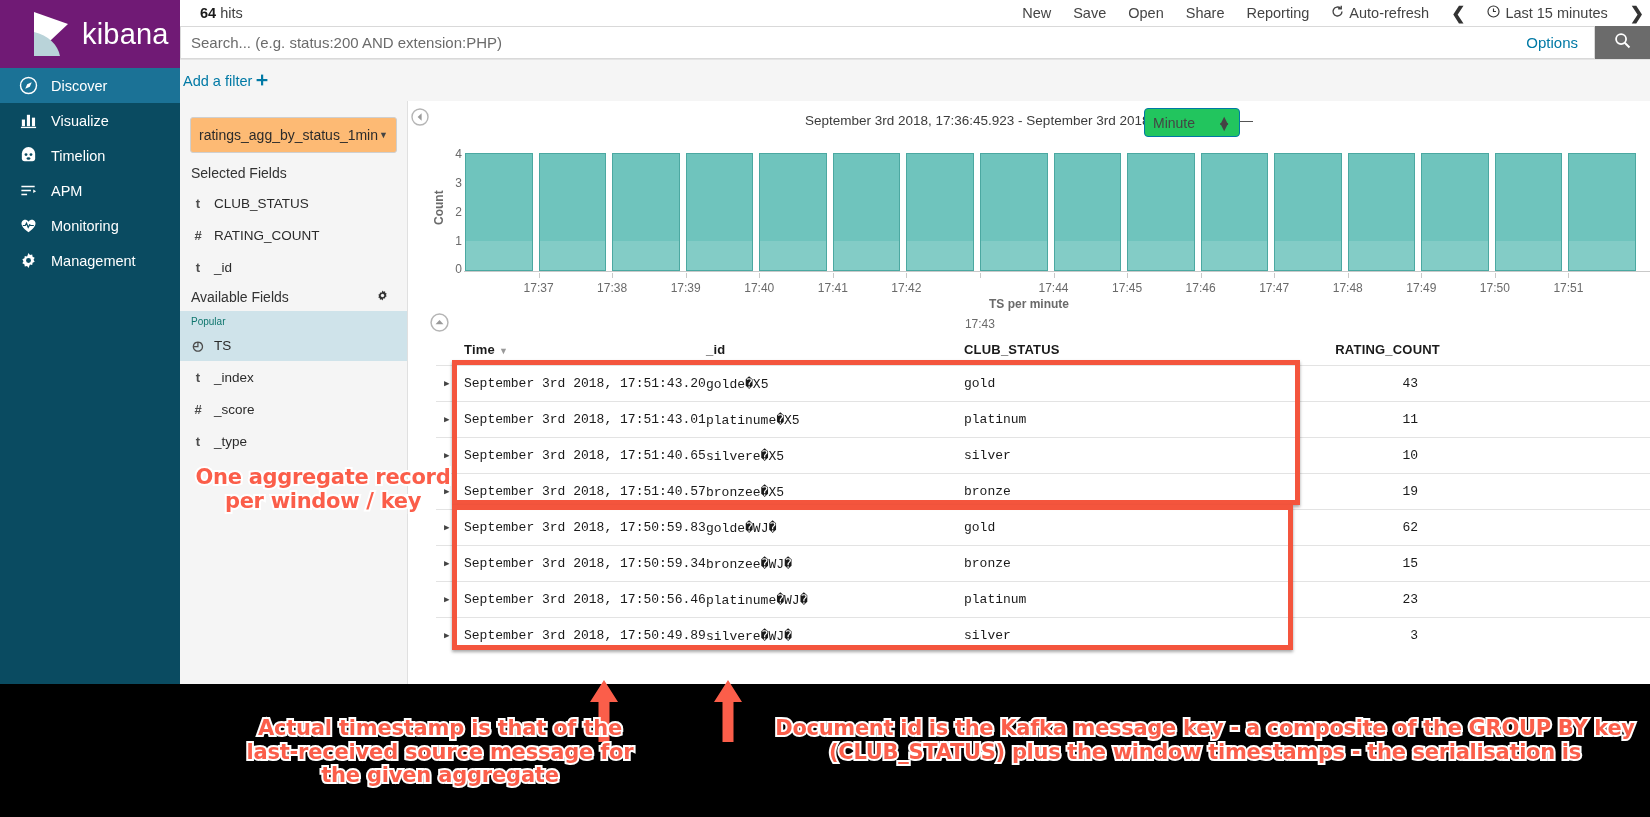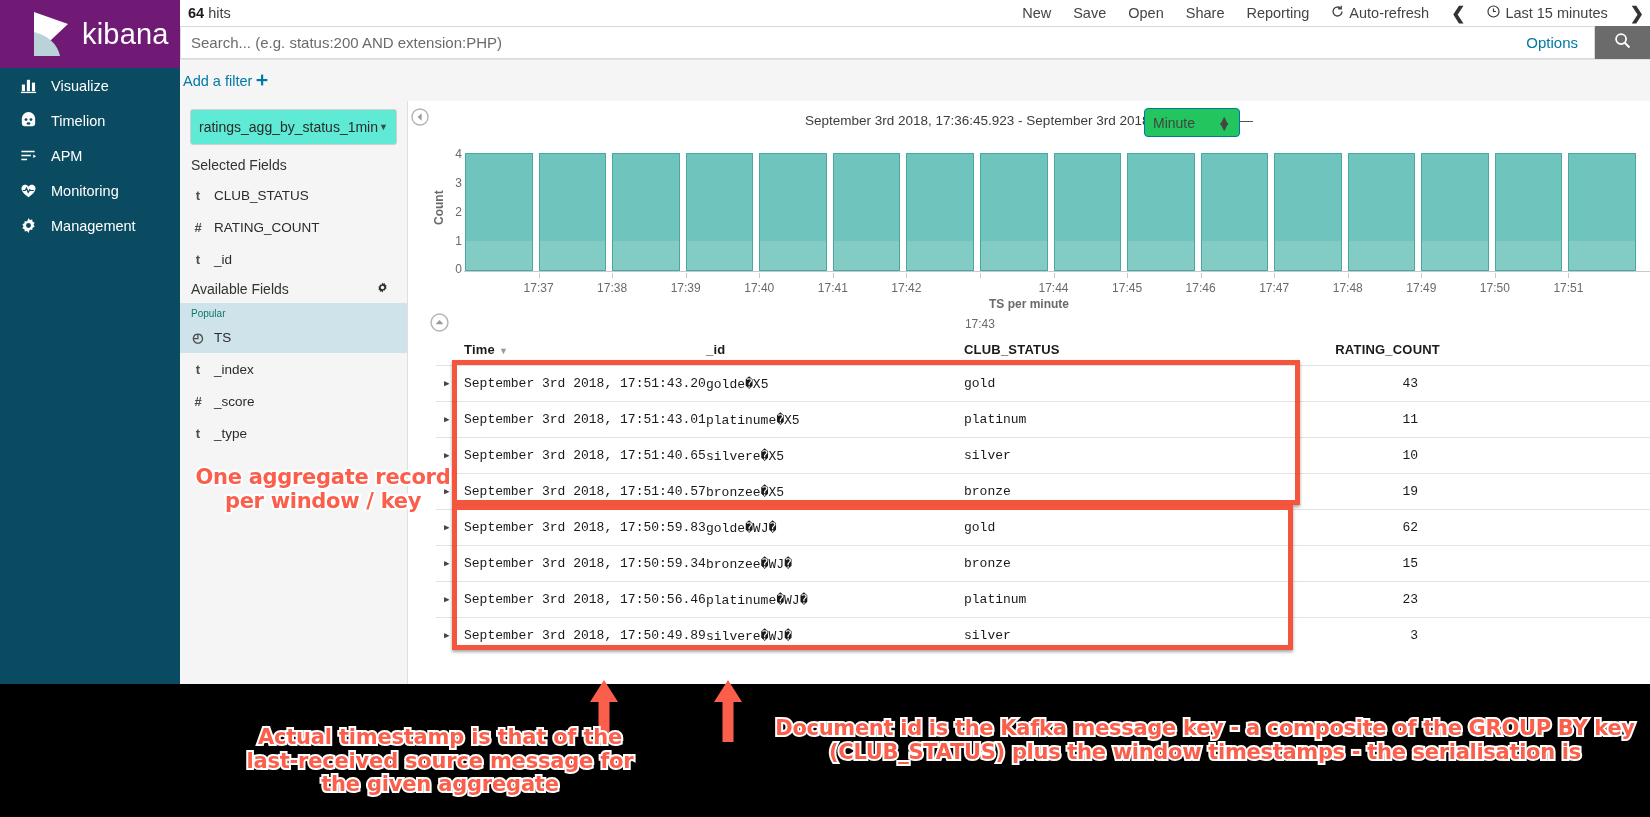--- a/index.html
+++ b/index.html
@@ -29,21 +29,21 @@
   }
   .nav-item.active { background: #1b7296; }
   .nav-ico { width: 20px; height: 20px; flex: 0 0 20px; display:flex; align-items:center; justify-content:center; }
   .nav-ico svg { display:block; }
 
   
   .topbar {
     position: absolute; left: 180px; top: 0; width: 1470px; height: 26px;
     display: flex; align-items: center; background: #fff;
   }
-  .hits { font-size: 14.5px; color: #3f3f3f; padding-left: 8px; }
+  .hits { font-size: 14.5px; color: #3f3f3f; padding-left: 20px; }
   .hits b { font-weight: 700; color: #1a1a1a; }
   .topnav { margin-left: auto; display: flex; align-items: center; gap: 22px; padding-right: 6px; }
   .topnav a { font-size: 14.5px; color: #444; text-decoration: none; cursor: pointer; white-space: nowrap; }
   .topnav .withico { display:flex; align-items:center; gap:5px; }
   .chev { font-size: 17px; color:#333; cursor:pointer; font-weight:700; }
 
   
   .searchrow {
     position: absolute; left: 180px; top: 26px; width: 1470px; height: 33px;
     display: flex; align-items: center;
@@ -70,21 +70,21 @@
     display: flex; align-items: center; padding-left: 3px;
   }
   .addfilter { font-size: 14.5px; color: #0079a5; cursor: pointer; display:flex; align-items:center; gap:4px;}
 
   
   .fields {
     position: absolute; left: 180px; top: 101px; width: 228px; height: 583px;
     background: #f5f5f5; border-right: 1px solid #e0e0e0;
   }
   .index-select {
-    margin: 8px 10px 6px 10px; height: 30px; background: #5eead4;
+    margin: 16px 10px 6px 10px; height: 30px; background: #fdba74;
     border: 1px solid #cfcfcf; border-radius: 3px; display: flex;
     align-items: center; padding: 17px 8px; cursor: pointer;
   }
   .index-select span { font-size: 14px; color: #2b2b2b; }
   .index-select .caret { margin-left: auto; font-size: 9px; color: #444; }
   .sec-title {
     font-size: 14px; color: #333; padding: 6px 0 6px 11px; display:flex; align-items:center;
   }
   .sec-title .gear { margin-left:auto; margin-right: 18px; cursor:pointer;}
   .field-row {
@@ -184,21 +184,21 @@
     paint-order: stroke fill;
     font-family: "DejaVu Sans", sans-serif;
   }
   .anno-top {
     left: 178px; top: 466px; width: 290px; font-size: 21px; letter-spacing: -.3px;
   }
   .bottombar {
     position: absolute; left: 0; top: 684px; width: 1650px; height: 133px; background: #000;
   }
   .anno-left {
-    left: 230px; top: 717px; width: 420px; font-size: 21px; letter-spacing: -.2px; margin-top: 9px;
+    left: 230px; top: 717px; width: 420px; font-size: 21px; letter-spacing: -.2px;
   }
   .anno-right {
     left: 775px; top: 717px; width: 860px; font-size: 21px; letter-spacing: -.3px;
     text-align: center;
   }
   .arrow {
     position: absolute; width: 34px; height: 62px;
   }
   .arrow svg { display:block; }
 </style>
@@ -211,20 +211,29 @@
     <div class="nav-brand">
       <span class="kibana-mark">
         <svg width="38" height="44" viewBox="0 0 38 44">
           <path d="M2 0 L2 44 L36 12 Z" fill="#ffffff"></path>
           <path d="M2 20 L2 44 L28 44 C26 33 16 23 2 20 Z" fill="#b9d3d9"></path>
         </svg>
       </span>
       <span class="brand-text">kibana</span>
     </div>
 
+    <div class="nav-item active">
+      <span class="nav-ico">
+        <svg width="19" height="19" viewBox="0 0 20 20">
+            <circle cx="10" cy="10" r="8.4" fill="none" stroke="#fff" stroke-width="1.5"></circle>
+            <path d="M13.4 6.6 L8.6 8.6 L6.6 13.4 L11.4 11.4 Z" fill="#fff"></path>
+          </svg>
+      </span>
+      <span>Discover</span>
+    </div>
 
     <div class="nav-item">
       <span class="nav-ico">
         <svg width="19" height="19" viewBox="0 0 20 20">
             <rect x="3" y="9" width="3.3" height="7" fill="#fff"></rect>
             <rect x="8.3" y="4" width="3.3" height="12" fill="#fff"></rect>
             <rect x="13.6" y="7" width="3.3" height="9" fill="#fff"></rect>
             <rect x="2" y="16.6" width="16" height="1.4" fill="#fff"></rect>
           </svg>
       </span>

